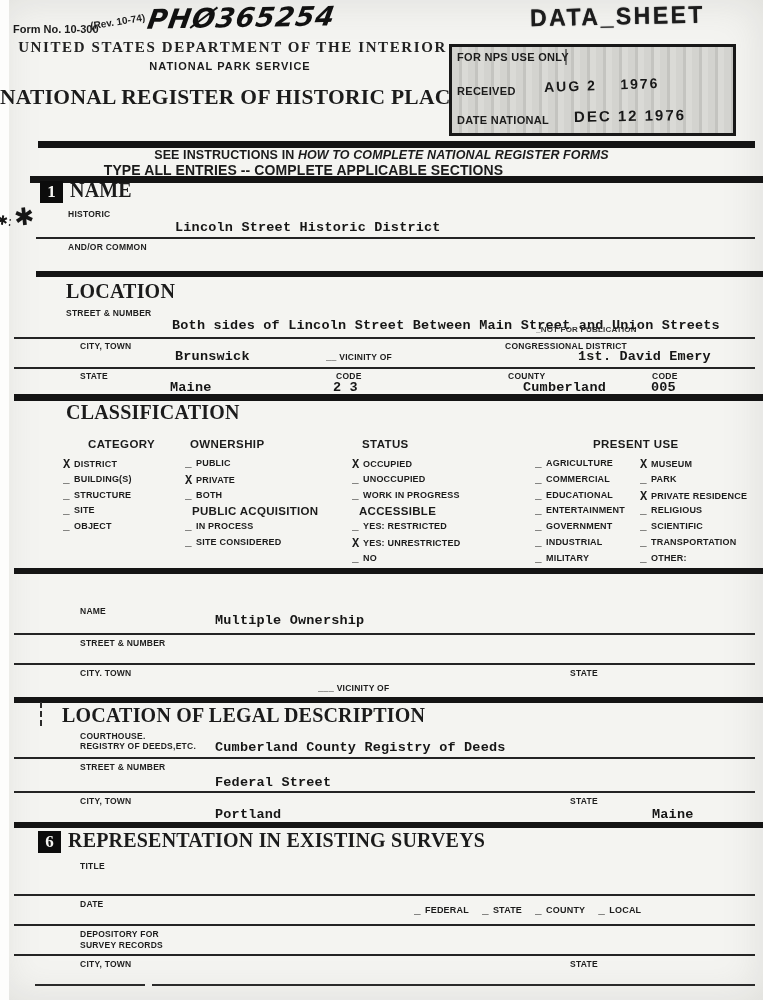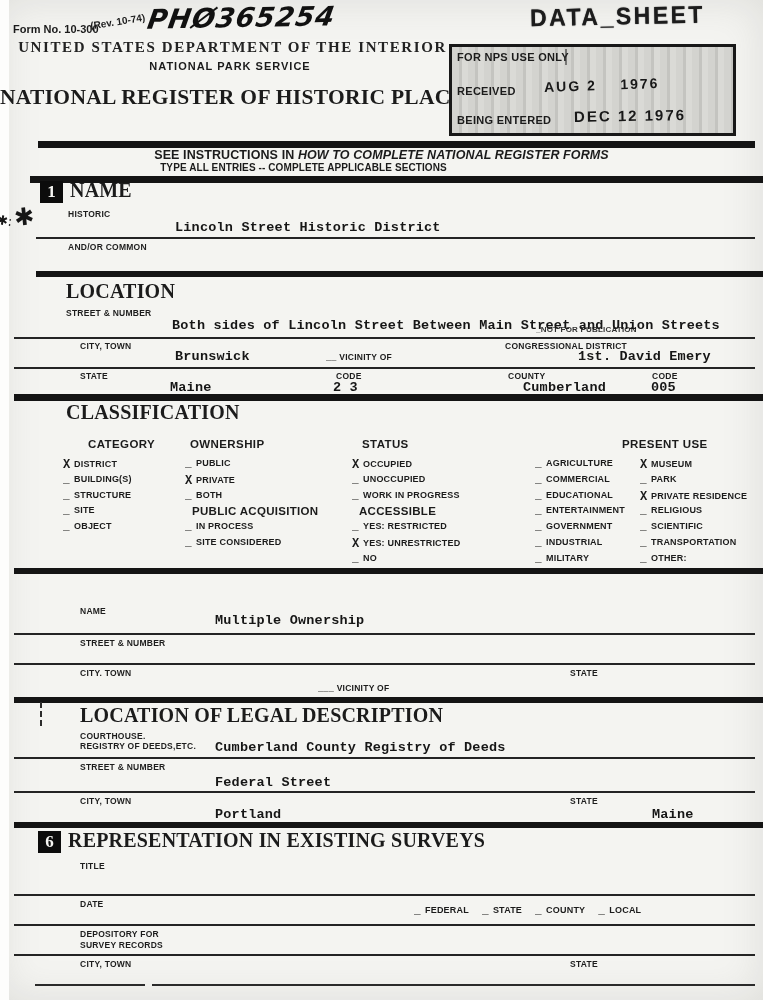--- a/index.html
+++ b/index.html
@@ -42,21 +42,21 @@
   .npsbox .bx-tick{position:absolute;left:113px;top:2px;width:2px;height:16px;background:#2a2a2a;opacity:.55;}
   .npsbox .bx-received{position:absolute;left:5px;top:38px;font-size:11px;font-weight:bold;letter-spacing:.3px;}
   .npsbox .bx-entered{position:absolute;left:5px;top:67px;font-size:11px;font-weight:bold;letter-spacing:.3px;}
   .stamp{position:absolute;font-size:14px;font-weight:bold;letter-spacing:2px;white-space:pre;color:#181818;}
   .stamp1{left:92px;top:30px;transform:rotate(-2deg);}
   .stamp2{left:122px;top:60px;transform:rotate(-1deg);font-size:15px;}
   
   .instr1{position:absolute;left:0;top:148px;width:763px;text-align:center;
           font-size:12.5px;font-weight:bold;letter-spacing:.1px;white-space:nowrap;}
   .instr2{position:absolute;left:0;top:162px;width:607px;text-align:center;
-          font-size:10px;font-weight:bold;letter-spacing:.1px;}
+          font-size:14px;font-weight:bold;letter-spacing:.1px;}
   .it{font-style:italic;}
   .marginmarks{position:absolute;left:0px;top:203px;width:40px;color:#161616;}
   .mm-small{position:absolute;left:-3px;top:10px;font-family:"DejaVu Sans",sans-serif;font-size:13px;transform:rotate(8deg);}
   .mm-large{position:absolute;left:14px;top:0px;font-family:"DejaVu Sans",sans-serif;font-size:24px;transform:rotate(-6deg);}
   
   .clshdr{position:absolute;top:438px;font-size:11.5px;font-weight:bold;letter-spacing:.4px;text-align:right;}
   .col{position:absolute;top:458px;}
   .opt{height:15.8px;font-size:9px;font-weight:bold;letter-spacing:.2px;white-space:nowrap;}
   .opt .mark{display:inline-block;width:11px;font-family:"Liberation Mono",monospace;
              font-size:11px;font-weight:bold;vertical-align:-1px;}
@@ -80,21 +80,21 @@
   <div class="dept">UNITED STATES DEPARTMENT OF THE INTERIOR</div>
   <div class="agency">NATIONAL PARK SERVICE</div>
   <div class="title1">NATIONAL REGISTER OF HISTORIC PLACES</div>
   <div class="datasheet">DATA_SHEET</div>
 
   <div class="npsbox">
     <div class="bx-title">FOR NPS USE ONLY</div>
     <div class="bx-tick"></div>
     <div class="bx-received">RECEIVED</div>
     <div class="stamp stamp1">AUG 2    1976</div>
-    <div class="bx-entered">BEING ENTERED</div>
+    <div class="bx-entered">DATE NATIONAL</div>
     <div class="stamp stamp2">DEC 12 1976</div>
   </div>
 
   <div class="thick" style="left:38px;top:141px;width:717px;height:7px"></div>
   <div class="instr1"><span>SEE INSTRUCTIONS IN </span><span class="it">HOW TO COMPLETE NATIONAL REGISTER FORMS</span></div>
   <div class="instr2">TYPE ALL ENTRIES -- COMPLETE APPLICABLE SECTIONS</div>
   <div class="thick" style="left:30px;top:176px;width:733px;height:7px"></div>
 
   <div class="numbox" style="left:40px;top:181px">1</div>
   <div class="sheading" style="left:70px;top:179px">NAME</div>
@@ -126,21 +126,21 @@
   <div class="lbl" style="left:508px;top:371px">COUNTY</div>
   <div class="typed" style="left:523px;top:380px">Cumberland</div>
   <div class="lbl" style="left:652px;top:371px">CODE</div>
   <div class="typed" style="left:651px;top:380px">005</div>
   <div class="thick" style="left:14px;top:394px;width:749px;height:7px"></div>
 
   <div class="sheading" style="left:66px;top:401px">CLASSIFICATION</div>
   <div class="clshdr" style="left:88px">CATEGORY</div>
   <div class="clshdr" style="left:190px">OWNERSHIP</div>
   <div class="clshdr" style="left:362px">STATUS</div>
-  <div class="clshdr" style="left:622px">PRESENT USE</div>
+  <div class="clshdr" style="left:593px">PRESENT USE</div>
   <div class="col" style="left:63px">
       <div class="opt"><span class="mark x">X</span><span>DISTRICT</span></div>
       <div class="opt"><span class="mark">_</span><span>BUILDING(S)</span></div>
       <div class="opt"><span class="mark">_</span><span>STRUCTURE</span></div>
       <div class="opt"><span class="mark">_</span><span>SITE</span></div>
       <div class="opt"><span class="mark">_</span><span>OBJECT</span></div>
     </div>
   <div class="col" style="left:185px">
       <div class="opt"><span class="mark">_</span><span>PUBLIC</span></div>
       <div class="opt"><span class="mark x">X</span><span>PRIVATE</span></div>
@@ -182,21 +182,21 @@
   <div class="typed" style="left:215px;top:613px">Multiple Ownership</div>
   <div class="rule" style="left:14px;top:633px;width:741px"></div>
   <div class="lbl" style="left:80px;top:638px">STREET &amp; NUMBER</div>
   <div class="rule" style="left:14px;top:663px;width:741px"></div>
   <div class="lbl" style="left:80px;top:668px">CITY. TOWN</div>
   <div class="lbl" style="left:570px;top:668px">STATE</div>
   <div class="vic" style="left:318px;top:683px"><span class="vmark">___</span> <span>VICINITY OF</span></div>
   <div class="thick" style="left:14px;top:697px;width:749px"></div>
 
   <div class="dashtick"></div>
-  <div class="sheading" style="left:80px;top:704px">LOCATION OF LEGAL DESCRIPTION</div>
+  <div class="sheading" style="left:62px;top:704px">LOCATION OF LEGAL DESCRIPTION</div>
   <div class="lbl" style="left:80px;top:731px">COURTHOUSE.</div>
   <div class="lbl" style="left:80px;top:741px">REGISTRY OF DEEDS,ETC.</div>
   <div class="typed" style="left:215px;top:740px">Cumberland County Registry of Deeds</div>
   <div class="rule" style="left:14px;top:757px;width:741px"></div>
   <div class="lbl" style="left:80px;top:762px">STREET &amp; NUMBER</div>
   <div class="typed" style="left:215px;top:775px">Federal Street</div>
   <div class="rule" style="left:14px;top:791px;width:741px"></div>
   <div class="lbl" style="left:80px;top:796px">CITY, TOWN</div>
   <div class="typed" style="left:215px;top:807px">Portland</div>
   <div class="lbl" style="left:570px;top:796px">STATE</div>

